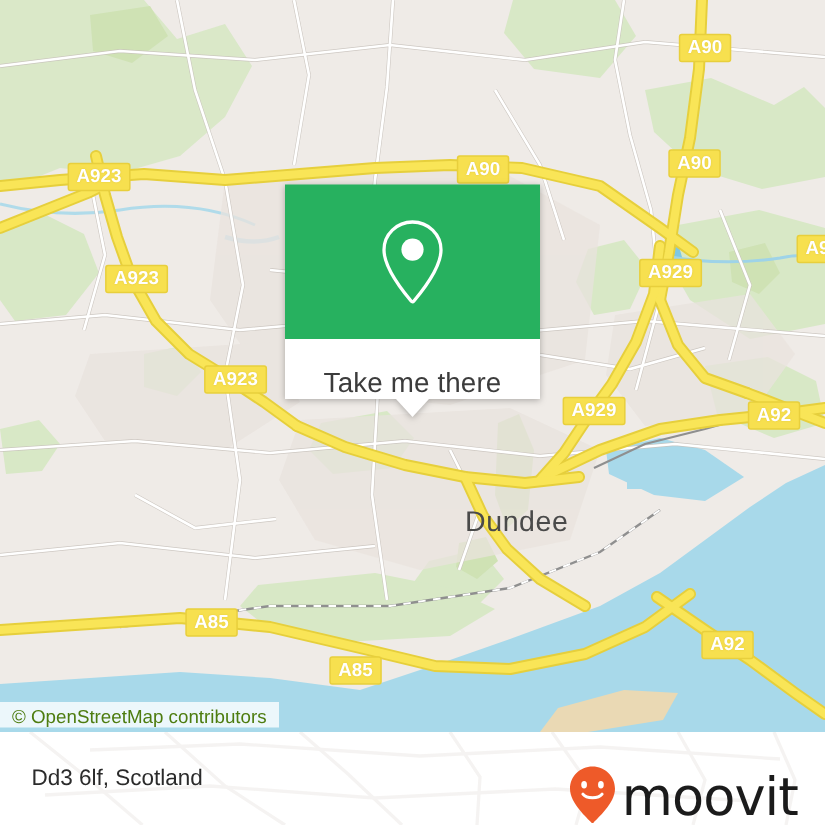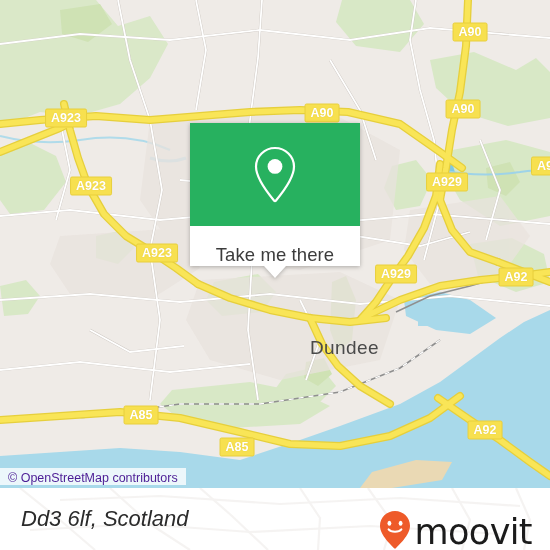--- a/index.html
+++ b/index.html
@@ -42,21 +42,21 @@
 
   
   .attribution {
     position: absolute;
     left: 0;
     top: 468px;
     height: 16px;
     line-height: 20px;
     padding: 0 8px 1px 8px;
     background: rgba(255,255,255,0.78);
-    color: #4c1d95;
+    color: #4d7c0f;
     font-size: 12.5px;
     font-family: "Liberation Sans", sans-serif;
     white-space: nowrap;
     z-index: 40;
   }
 
   
   .callout {
     position: absolute;
     left: 190px;
@@ -117,25 +117,24 @@
     left: 0;
     top: -488px;
     opacity: 0.33;
   }
   .addr {
     position: absolute;
     left: 21px;
     top: 0;
     height: 62px;
     line-height: 62px;
-    font-size: 22px;
+    font-size: 15px;
     color: #2b2b2b;
     font-family: "Liberation Sans", sans-serif;
     white-space: nowrap;
-    font-style: italic;
   }
   .brand {
     position: absolute;
     right: 18px;
     top: 0;
     height: 62px;
     display: flex;
     align-items: flex-end;
     gap: 3px;
   }

